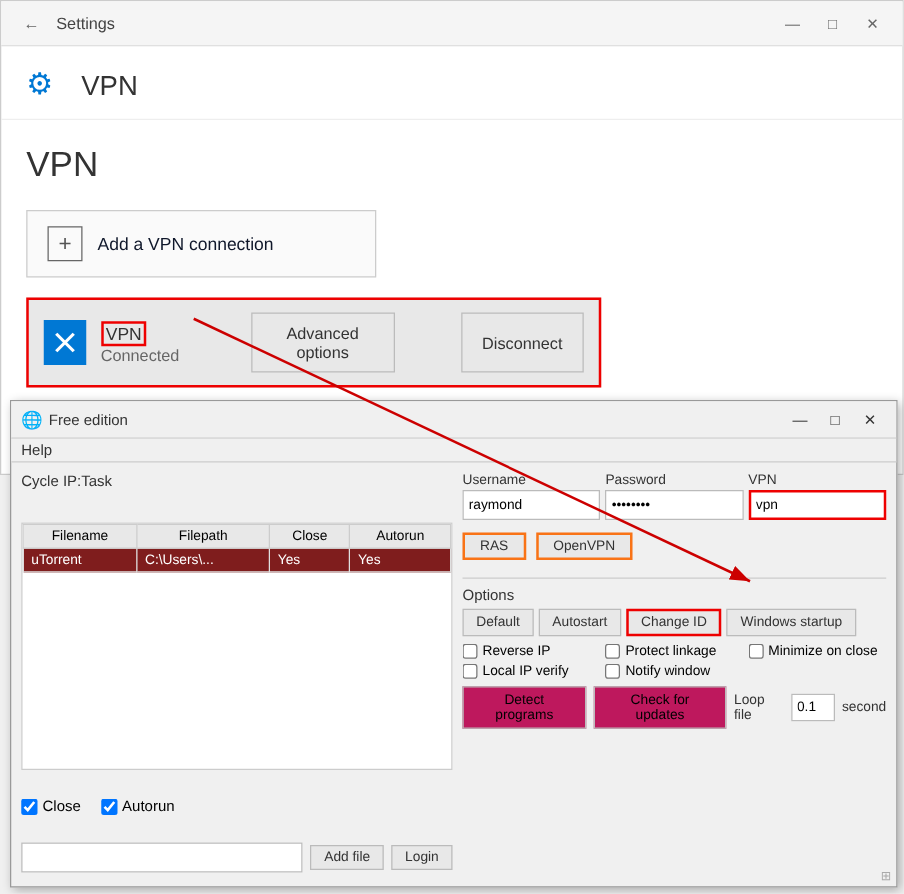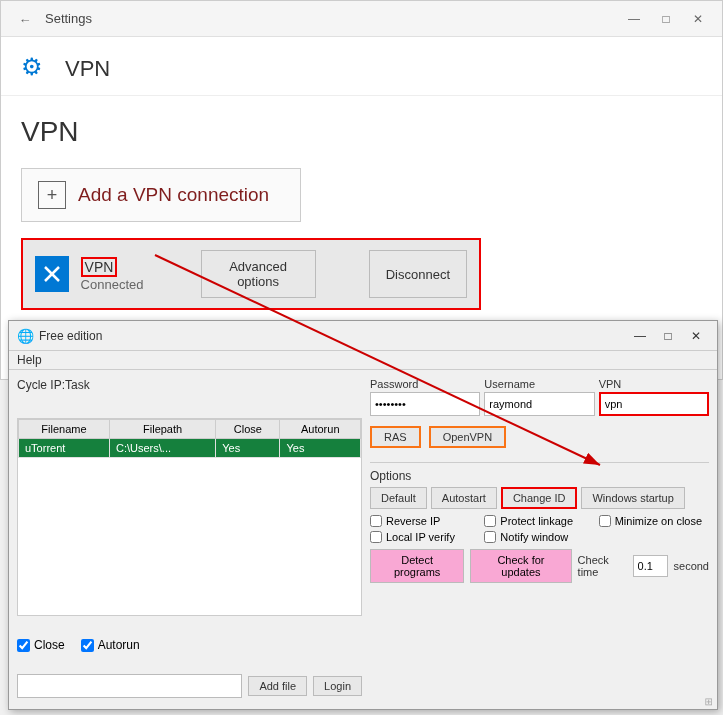--- a/index.html
+++ b/index.html
@@ -104,22 +104,22 @@
 
     .add-vpn-plus {
       width: 28px; height: 28px;
       border: 1px solid #666;
       display: flex; align-items: center; justify-content: center;
       font-size: 18px;
       color: #555;
     }
 
     .add-vpn-text {
-      font-size: 19px;
-      color: #7f1d1d;
+      font-size: 14px;
+      color: #0f172a;
     }
 
     .vpn-item {
       display: flex;
       align-items: center;
       gap: 12px;
       padding: 10px 12px;
       background: #e8e8e8;
       border: 2px solid #e00;
       width: 460px;
@@ -270,21 +270,21 @@
       text-align: center;
       font-weight: normal;
     }
 
     .cycle-table td {
       border: 1px solid #e0e0e0;
       padding: 3px 6px;
     }
 
     .cycle-table tr.selected td {
-      background: #15803d;
+      background: #7f1d1d;
       color: white;
     }
 
     .checkbox-row {
       display: flex;
       gap: 16px;
       align-items: center;
       font-size: 12px;
     }
 
@@ -423,21 +423,21 @@
 
     .bottom-row {
       display: flex;
       align-items: center;
       gap: 6px;
     }
 
     .detect-btn, .update-btn {
       padding: 4px 10px;
       border: 1px solid #bbb;
-      background: #f9a8d4;
+      background: #be185d;
       cursor: pointer;
       font-size: 11px;
     }
 
     .loop-label {
       font-size: 11px;
       color: #333;
     }
 
     .loop-input {
@@ -571,26 +571,26 @@
         <input type="text" class="file-input" style="">
         <button class="small-btn">Add file</button>
         <button class="small-btn">Login</button>
       </div>
     </div>
 
     <div class="right-panel">
 
       <div class="login-grid">
         <div class="login-field">
+          <label>Username</label>
+          <input type="text" value="raymond" style="">
+        </div>
+        <div class="login-field">
           <label>Password</label>
           <input type="password" value="••••••••" style="">
-        </div>
-        <div class="login-field">
-          <label>Username</label>
-          <input type="text" value="raymond" style="">
         </div>
         <div class="login-field">
           <label>VPN</label>
           <input type="text" class="vpn-input-highlighted" value="vpn" style="">
         </div>
       </div>
 
       <div class="proto-row">
         <button class="proto-btn">RAS</button>
         <button class="proto-btn">OpenVPN</button>
@@ -625,21 +625,21 @@
           </label>
           <label class="cb-item">
             <input type="checkbox" style="">
             <span>Notify window</span>
           </label>
         </div>
 
         <div class="bottom-row">
           <button class="detect-btn">Detect programs</button>
           <button class="update-btn">Check for updates</button>
-          <span class="loop-label">Check time</span>
+          <span class="loop-label">Loop file</span>
           <input type="text" class="loop-input" value="0.1" style="">
           <span class="loop-unit">second</span>
         </div>
       </div>
     </div>
 
   </div>
 
   <div class="resize-handle">⊞</div>
 </div>

